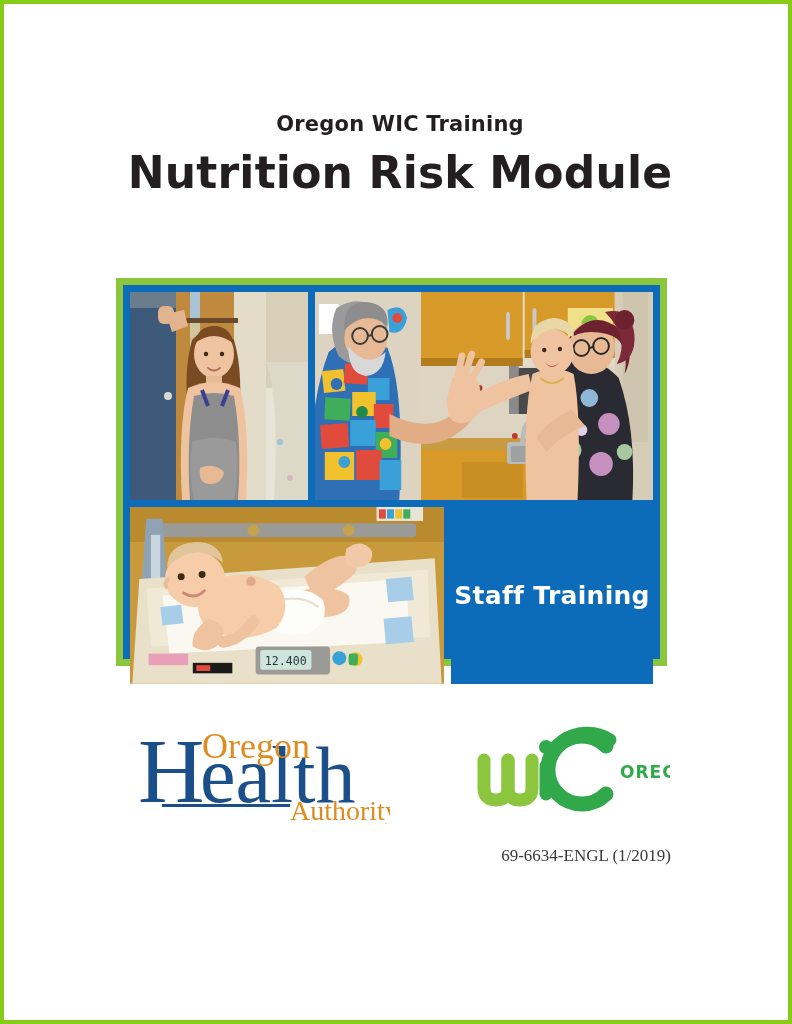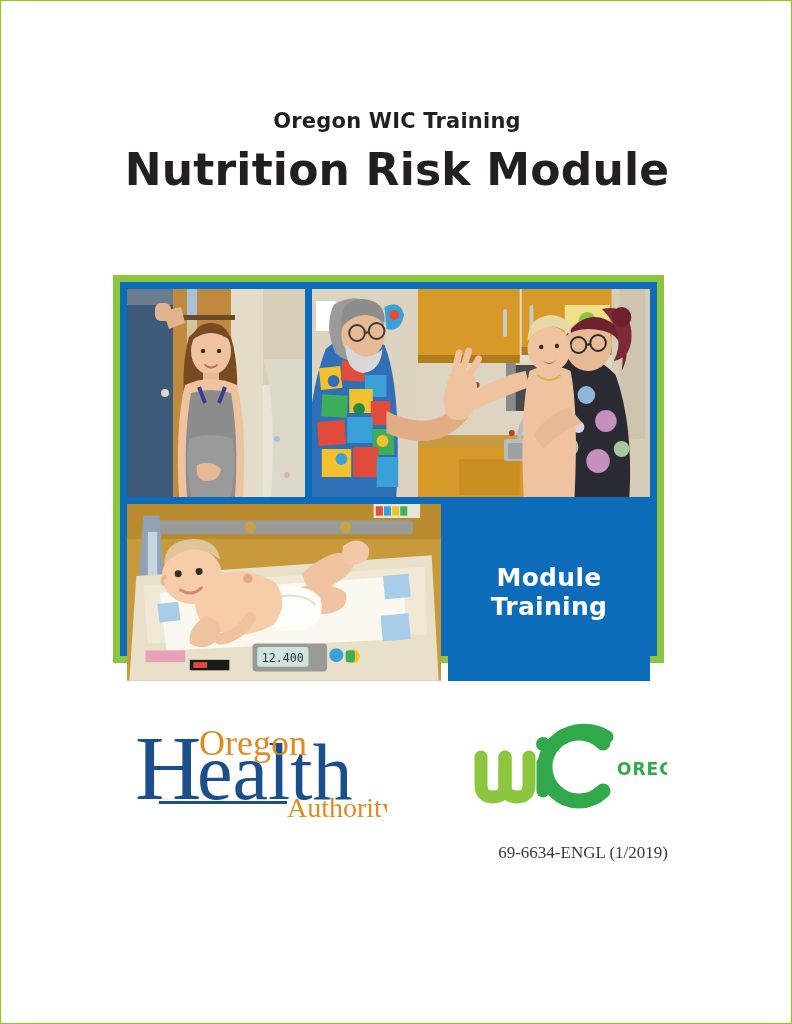--- a/index.html
+++ b/index.html
@@ -12,21 +12,21 @@
     height: 1024px;
     font-family: "DejaVu Sans", sans-serif;
     overflow: hidden;
   }
   .page {
     position: relative;
     width: 792px;
     height: 1024px;
     background: #ffffff;
     box-sizing: border-box;
-    border: 1px solid #84cc16;
+    border: 4px solid #84cc16;
   }
 
   
   .title-block {
     position: absolute;
     top: 108px;
     left: 0;
     width: 792px;
     text-align: center;
   }
@@ -369,21 +369,21 @@
             <circle cx="194" cy="131" r="6" fill="#f2c12e"></circle>
             <rect x="188" y="126" width="8" height="10" rx="2" fill="#3fae5a"></rect>
 
             <rect x="16" y="126" width="34" height="10" fill="#e8a0b8"></rect>
             <rect x="54" y="134" width="34" height="9" fill="#1a1a1a"></rect>
             <rect x="57" y="136" width="12" height="5" fill="#e14b3c"></rect>
           </svg>
         </div>
 
         <div class="cell cell-staff">
-          <div class="staff-label">Module Training</div>
+          <div class="staff-label">Staff Training</div>
         </div>
       </div>
 
     </div>
   </div>
 
   <div class="logos">
 
     <div class="oha-logo">
       <svg viewBox="0 0 250 106" width="250" height="106">

